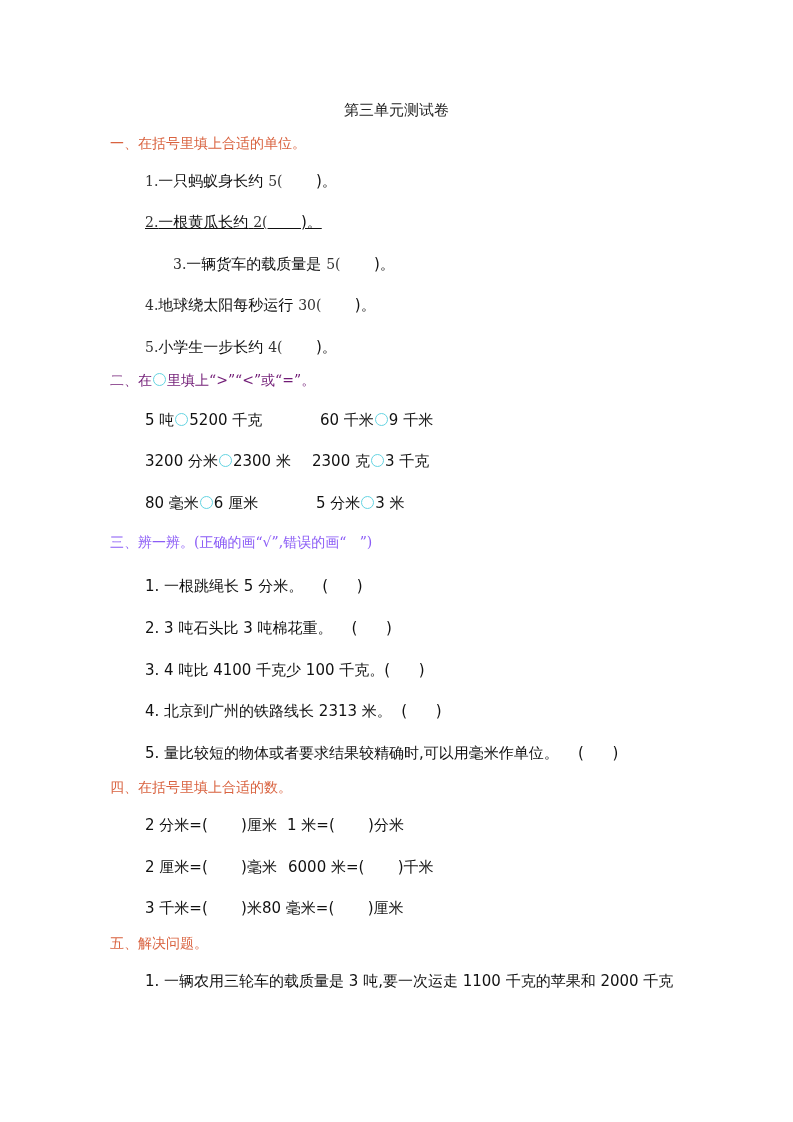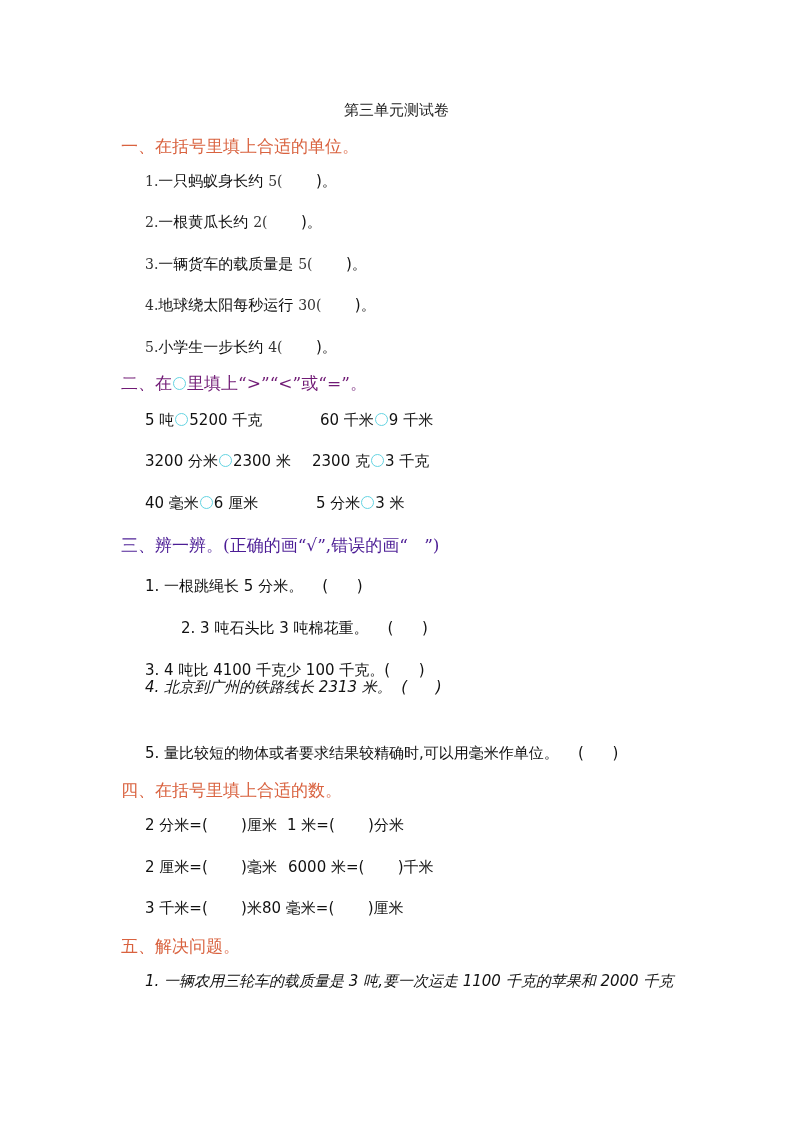--- a/index.html
+++ b/index.html
@@ -1,54 +1,54 @@
 <!DOCTYPE html>
 <html><head>
 <meta charset="utf-8">
 <style>
   html, body { margin:0; padding:0; background:#ffffff; }
   body { width:793px; height:1122px; position:relative; overflow:hidden; color:#111; }
   .title { position:absolute; top:101px; left:0; width:793px; text-align:center; font-family:"DejaVu Serif", serif; font-size:15px; color:#222; }
-  .section { position:absolute; left:121px; font-family:"DejaVu Serif", serif; font-size:17px; }
+  .section { position:absolute; left:110px; font-family:"DejaVu Serif", serif; font-size:14px; }
   .item { position:absolute; left:145px; font-family:"DejaVu Sans", sans-serif; font-size:15px; white-space:pre; color:#111; }
   .num { font-family:"DejaVu Serif", serif; font-size:14px; color:#333; }
   .circle { display:inline-block; width:11px; height:11px; border:1.5px solid #64d4e2; border-radius:50%; vertical-align:-1px; margin:0 1px; }
 </style>
 </head>
 <body>
 
 <div class="title">第三单元测试卷</div>
 
 <div class="section" style="top:135px;color:#d9623f;">一、在括号里填上合适的单位。</div>
 <div class="item" style="top:172px;"><span class="num">1.</span><span>一只蚂蚁身长约</span> <span class="num">5(</span><span>       )。</span></div>
-<div class="item" style="top:213px;"><span class="num">2.</span><span>一根黄瓜长约</span> <span class="num">2(</span><span>       )。</span></div>
-<div class="item" style="top:255px;"><span class="num">3.</span><span>一辆货车的载质量是</span> <span class="num">5(</span><span>       )。</span></div>
+<div class="item" style="top:213px;text-decoration:underline;"><span class="num">2.</span><span>一根黄瓜长约</span> <span class="num">2(</span><span>       )。</span></div>
+<div class="item" style="top:255px;margin-left:28px;"><span class="num">3.</span><span>一辆货车的载质量是</span> <span class="num">5(</span><span>       )。</span></div>
 <div class="item" style="top:296px;"><span class="num">4.</span><span>地球绕太阳每秒运行</span> <span class="num">30(</span><span>       )。</span></div>
 <div class="item" style="top:338px;"><span class="num">5.</span><span>小学生一步长约</span> <span class="num">4(</span><span>       )。</span></div>
 
 <div class="section" style="top:372px;color:#701a75;"><span>二、在</span><span class="circle"></span><span>里填上“&gt;”“&lt;”或“=”。</span></div>
 
 <div class="item" style="top:411px;"><span>5 吨</span><span class="circle"></span><span>5200 千克</span></div>
 <div class="item" style="top:411px;left:320px;"><span>60 千米</span><span class="circle"></span><span>9 千米</span></div>
 
 <div class="item" style="top:452px;"><span>3200 分米</span><span class="circle"></span><span>2300 米</span></div>
 <div class="item" style="top:452px;left:312px;"><span>2300 克</span><span class="circle"></span><span>3 千克</span></div>
 
-<div class="item" style="top:494px;"><span>40 毫米</span><span class="circle"></span><span>6 厘米</span></div>
+<div class="item" style="top:494px;"><span>80 毫米</span><span class="circle"></span><span>6 厘米</span></div>
 <div class="item" style="top:494px;left:316px;"><span>5 分米</span><span class="circle"></span><span>3 米</span></div>
 
-<div class="section" style="top:534px;color:#4c1d95;white-space:pre;">三、辨一辨。(正确的画“√”,错误的画“   ”)</div>
+<div class="section" style="top:534px;color:#8b5cf6;white-space:pre;">三、辨一辨。(正确的画“√”,错误的画“   ”)</div>
 <div class="item" style="top:577px;"><span>1. 一根跳绳长 5 分米。</span>    <span>(      )</span></div>
-<div class="item" style="top:619px;margin-left:36px;"><span>2. 3 吨石头比 3 吨棉花重。</span>    <span>(      )</span></div>
+<div class="item" style="top:619px;"><span>2. 3 吨石头比 3 吨棉花重。</span>    <span>(      )</span></div>
 <div class="item" style="top:661px;"><span>3. 4 吨比 4100 千克少 100 千克。</span><span>(      )</span></div>
-<div class="item" style="top:678px;font-style:italic;"><span>4. 北京到广州的铁路线长 2313 米。</span>  <span>(      )</span></div>
+<div class="item" style="top:702px;"><span>4. 北京到广州的铁路线长 2313 米。</span>  <span>(      )</span></div>
 <div class="item" style="top:744px;"><span>5. 量比较短的物体或者要求结果较精确时,可以用毫米作单位。</span>    <span>(      )</span></div>
 
 <div class="section" style="top:779px;color:#d9623f;">四、在括号里填上合适的数。</div>
 <div class="item" style="top:816px;">2 分米=(       )厘米</div>
 <div class="item" style="top:816px;left:287px;">1 米=(       )分米</div>
 <div class="item" style="top:858px;">2 厘米=(       )毫米</div>
 <div class="item" style="top:858px;left:288px;">6000 米=(       )千米</div>
 <div class="item" style="top:899px;">3 千米=(       )米</div>
 <div class="item" style="top:899px;left:262px;">80 毫米=(       )厘米</div>
 
 <div class="section" style="top:935px;color:#d9623f;">五、解决问题。</div>
-<div class="item" style="top:972px;font-style:italic;">1. 一辆农用三轮车的载质量是 3 吨,要一次运走 1100 千克的苹果和 2000 千克</div>
+<div class="item" style="top:972px;">1. 一辆农用三轮车的载质量是 3 吨,要一次运走 1100 千克的苹果和 2000 千克</div>
 
 </body></html>

